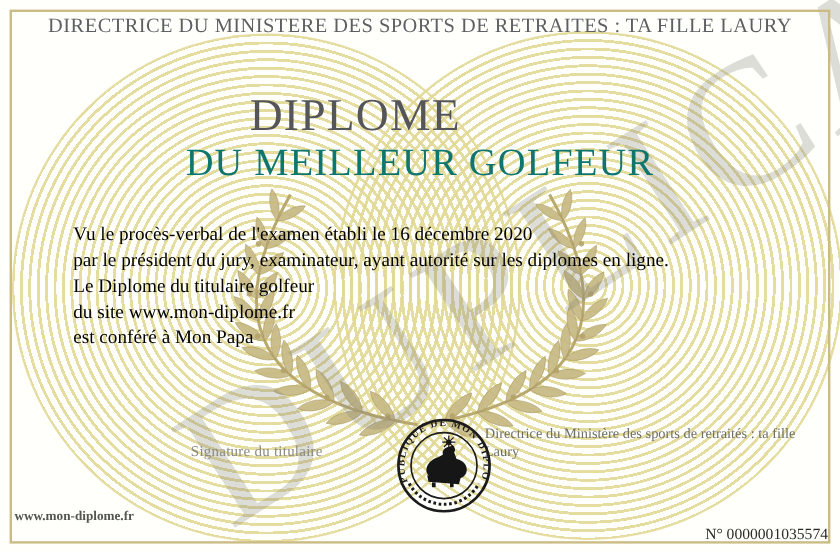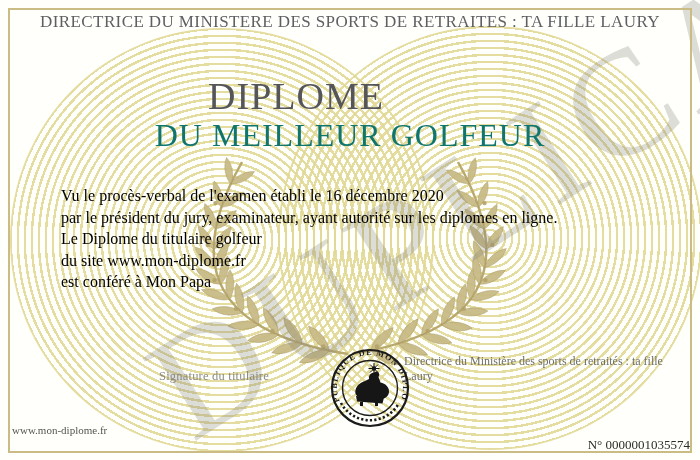--- a/index.html
+++ b/index.html
@@ -55,21 +55,21 @@
     position:absolute;left:159px;top:369px;
     font-size:12.5px;color:#8a8a86;letter-spacing:0.2px;
   }
   .officiant{
     position:absolute;left:404px;top:354px;width:280px;
     font-size:12px;color:#6e6e6a;
   }
   .seal{position:absolute;left:325px;top:344px;}
   .foot-left{
     position:absolute;left:12px;top:424px;
-    font-size:11px;color:#55554f;
+    font-size:11px;color:#55554f;font-weight:bold;
   }
   .foot-right{
     position:absolute;right:10px;top:437px;
     font-size:13px;color:#2b2b28;font-family:Liberation Serif, serif;
   }
 </style>
 </head>
 <body>
 
 <div class="page">

